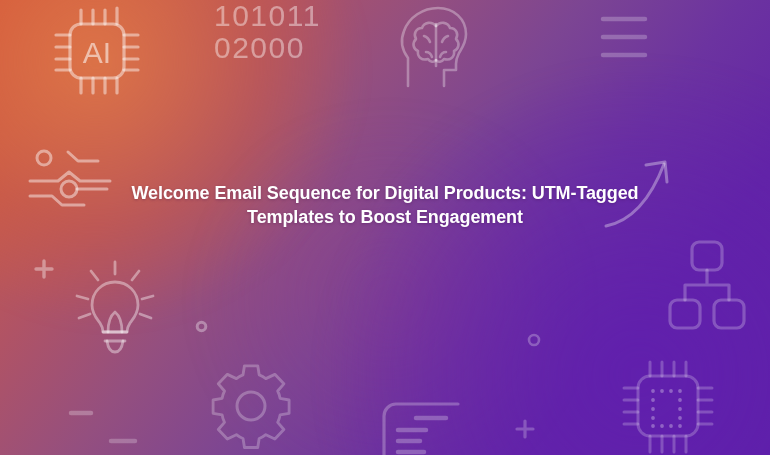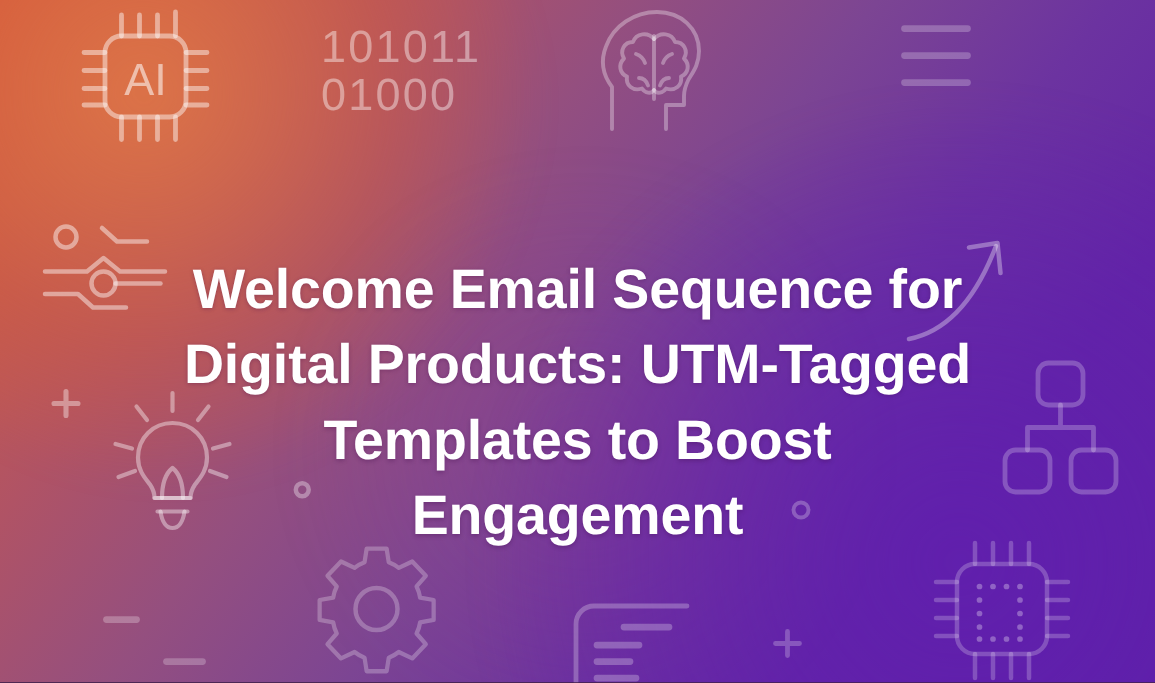--- a/index.html
+++ b/index.html
@@ -81,23 +81,23 @@
   .title-wrap {
     position: absolute;
     left: 0;
     right: 0;
     top: 168px;
     text-align: center;
     padding: 0 110px;
     box-sizing: border-box;
   }
   .title {
-    margin: 0;
+    margin: 13px;
     color: #ffffff;
-    font-size: 37px;
+    font-size: 18px;
     font-weight: bold;
     line-height: 1.36;
     letter-spacing: -0.1px;
     text-shadow: 0 1px 3px rgba(60,10,70,0.30);
     font-family: "Liberation Sans", sans-serif;
   }
 </style>
 </head>
 <body>
 
@@ -112,23 +112,23 @@
     <svg width="90" height="100" viewBox="0 0 90 100" fill="none" stroke="rgba(255,255,255,0.45)" stroke-width="3.2" stroke-linecap="round">
       <rect x="18" y="22" width="54" height="54" rx="11"></rect>
       <path d="M29 22V8 M41 22V8 M53 22V8 M65 22V6"></path>
       <path d="M29 76v15 M41 76v15 M53 76v15 M65 76v15"></path>
       <path d="M18 33H4 M18 45H4 M18 57H4 M18 68H4"></path>
       <path d="M72 33h14 M72 45h14 M72 57h14 M72 68h14"></path>
       <text x="45" y="61" text-anchor="middle" font-family="Liberation Sans, sans-serif" font-size="30" font-weight="400" fill="rgba(255,255,255,0.55)" stroke="none">AI</text>
     </svg>
   </div>
 
-  <div class="deco-bin" style="left:214px; top:16px; font-size:30px;">
+  <div class="deco-bin" style="left:214px; top:0; font-size:30px;">
     <div>101011</div>
-    <div>01000</div>
+    <div>02000</div>
   </div>
 
   <div class="deco" style="left:396px; top:2px;">
     <svg width="80" height="90" viewBox="0 0 80 90" fill="none" stroke="rgba(255,255,255,0.32)" stroke-width="2.6" stroke-linecap="round" stroke-linejoin="round">
       <path d="M12 84V56C6 48 4 39 8 29 13 15 27 6 42 6c16 0 28 11 28 26 0 9-4 14-7 19-2 4-3 7-3 11v6H48v16"></path>
       <path d="M40 22v42"></path>
       <path d="M40 24c-4-5-12-4-14 2-6 0-9 6-6 11-4 4-3 10 2 12-1 6 4 10 10 8 2 3 6 4 8 1"></path>
       <path d="M40 24c4-5 12-4 14 2 6 0 9 6 6 11 4 4 3 10-2 12 1 6-4 10-10 8-2 3-6 4-8 1"></path>
       <path d="M28 34c3 1 5 3 6 6 M52 34c-3 1-5 3-6 6 M30 50c3 0 5 2 6 5 M50 50c-3 0-5 2-6 5"></path>
     </svg>

